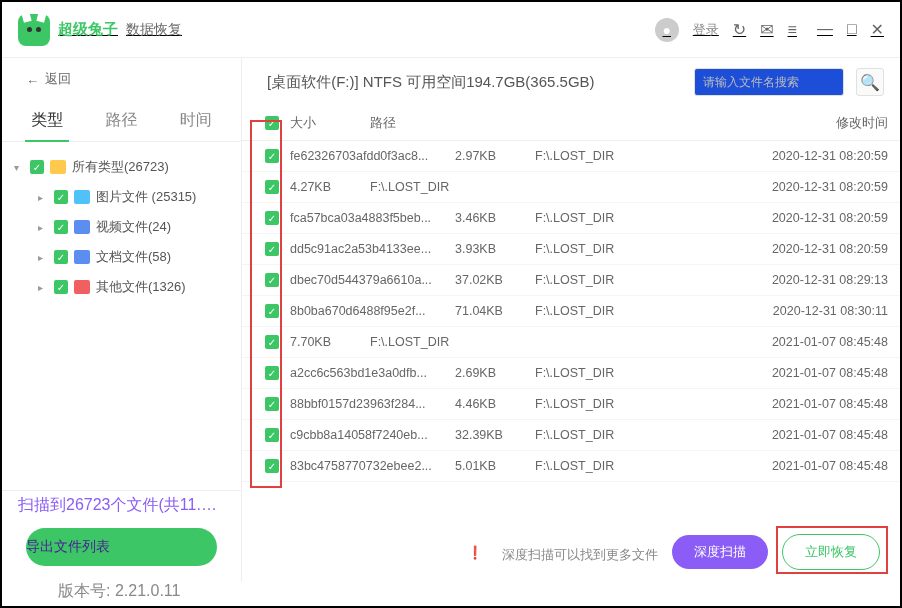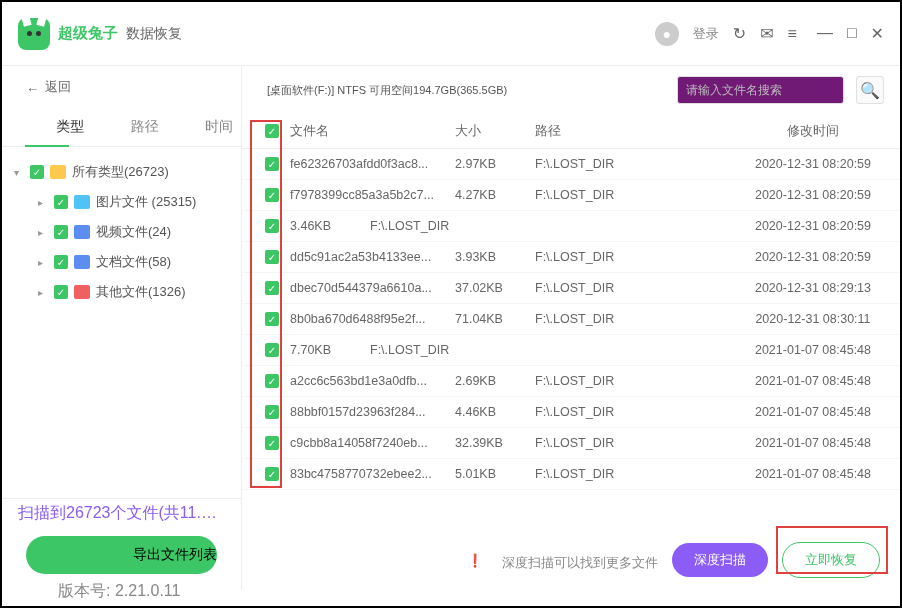--- a/index.html
+++ b/index.html
@@ -1,66 +1,66 @@
 <!DOCTYPE html>
 <html><head>
 <meta charset="utf-8">
 <style>
 * { margin: 0; padding: 0; box-sizing: border-box; font-family: "Microsoft YaHei", sans-serif; }
 body { background: #fff; width: 902px; height: 608px; overflow: hidden; position: relative; border: 2px solid #000; }
-.header { height: 64px; display: flex; align-items: center; padding: 2px 16px; border-bottom: 1px solid #eee; }
+.header { height: 56px; display: flex; align-items: center; padding: 2px 16px; border-bottom: 1px solid #eee; text-decoration: underline; }
 .logo { display: flex; align-items: center; gap: 8px; }
 .logo-icon { width: 32px; height: 32px; background: #3cc666; border-radius: 8px; position: relative; }
 .logo-icon::before, .logo-icon::after { content: ''; position: absolute; width: 8px; height: 14px; background: #fff; border-radius: 4px 4px 0 0; top: -6px; }
 .logo-icon::before { left: 4px; transform: rotate(-15deg); }
 .logo-icon::after { right: 4px; transform: rotate(15deg); }
 .logo-face { position: absolute; inset: 6px; display: flex; gap: 4px; justify-content: center; align-items: center; }
 .logo-eye { width: 5px; height: 5px; background: #333; border-radius: 50%; }
 .logo-title { font-size: 15px; color: #3cc666; font-weight: bold; }
 .logo-subtitle { font-size: 14px; color: #666; }
 .header-right { margin-left: auto; display: flex; align-items: center; gap: 14px; color: #999; }
 .avatar { width: 24px; height: 24px; background: #ccc; border-radius: 50%; display: flex; align-items: center; justify-content: center; color: #fff; font-size: 14px; }
 .login-text { font-size: 13px; color: #888; }
 .hicon { cursor: pointer; color: #666; font-size: 16px; display: flex; align-items: center; }
 .win-controls { display: flex; gap: 14px; margin-left: 6px; }
 .win-btn { cursor: pointer; color: #666; font-size: 16px; }
 
 .body-area { display: flex; height: calc(100% - 80px); }
 .sidebar { width: 240px; border-right: 1px solid #eee; display: flex; flex-direction: column; }
 .back-row { padding: 12px 24px; color: #666; font-size: 13px; cursor: pointer; display: flex; align-items: center; gap: 6px; }
 .tabs { display: flex; border-bottom: 1px solid #eee; padding: 0 8px; }
-.tab { flex: 1; text-align: right; padding: 10px 0; font-size: 14px; color: #888; cursor: pointer; position: relative; }
+.tab { flex: 1; text-align: center; padding: 10px 0; font-size: 16px; color: #888; cursor: pointer; position: relative; }
 .tab.active { color: #333; font-weight: 500; }
 .tab.active::after { content: ''; position: absolute; bottom: -1px; left: 20%; right: 20%; height: 2px; background: #3cc666; }
 .tree { flex: 1; overflow: auto; padding: 10px 0; }
 .tree-item { display: flex; align-items: center; padding: 6px 12px; font-size: 13px; color: #555; cursor: pointer; gap: 6px; }
 .tree-item.indent { padding-left: 36px; }
 .caret { width: 10px; font-size: 10px; color: #999; }
 .chk { width: 14px; height: 14px; background: #3cc666; border-radius: 2px; display: flex; align-items: center; justify-content: center; color: #fff; font-size: 10px; flex-shrink: 0; }
 .fldr { width: 16px; height: 14px; border-radius: 2px; flex-shrink: 0; }
 .fldr.yellow { background: #ffc94d; }
 .fldr.cyan { background: #4fc3f7; }
 .fldr.blue { background: #5c8ef2; }
 .fldr.red { background: #f06060; }
 .fldr.file { background: #5c8ef2; position: relative; }
 .scan-info { padding: 4px 16px; font-size: 16px; color: #8b5cf6; border-top: 1px solid #eee; white-space: nowrap; overflow: hidden; text-overflow: ellipsis; }
-.export-btn { margin: 8px 24px 16px; padding: 10px 0; background: #3cc666; color: #000000; border-radius: 20px; text-align: right; font-size: 14px; cursor: pointer; }
+.export-btn { margin: 8px 24px 16px; padding: 10px 0; background: #3cc666; color: #4c1d95; border-radius: 20px; text-align: left; font-size: 14px; cursor: pointer; }
 
 .main { flex: 1; display: flex; flex-direction: column; }
 .main-header { display: flex; align-items: center; padding: 10px 16px; gap: 12px; }
-.path-text { flex: 1; font-size: 11px; color: #555; padding-left: 9px; }
-.search-box { width: 167px; height: 28px; border: 1px solid #e0e0e0; border-radius: 3px; padding: 0 8px; font-size: 12px; color: #bbb; display: flex; align-items: center; background: #701a75; }
+.path-text { flex: 1; font-size: 15px; color: #555; padding-left: 9px; }
+.search-box { width: 150px; height: 28px; border: 1px solid #e0e0e0; border-radius: 3px; padding: 0 8px; font-size: 12px; color: #bbb; display: flex; align-items: center; background: #1d4ed8; }
 .search-btn { width: 28px; height: 28px; border: 1px solid #e0e0e0; border-radius: 3px; display: flex; align-items: center; justify-content: center; color: #999; cursor: pointer; background: #fafafa; }
 
 .table-head { display: flex; padding: 8px 12px; font-size: 13px; color: #666; border-bottom: 1px solid #eee; align-items: center; }
 .chk-col { width: 36px; display: flex; justify-content: center; }
 .name-col { width: 165px; }
 .size-col { width: 80px; }
 .path-col { flex: 1; }
-.time-col { width: 150px; text-align: center; }
+.time-col { width: 150px; text-align: right; }
 .highlight-checks { position: absolute; border: 2px solid #e04040; left: 248px; top: 118px; width: 32px; height: 368px; pointer-events: none; }
 .highlight-recover { position: absolute; border: 2px solid #e04040; right: 12px; bottom: 32px; width: 112px; height: 48px; pointer-events: none; }
 
 .table-body { flex: 1; overflow: auto; }
 .row { display: flex; padding: 8px 12px; font-size: 12.5px; color: #666; align-items: center; border-bottom: 1px solid #f5f5f5; }
 .row .name-col { white-space: nowrap; overflow: hidden; text-overflow: ellipsis; padding-right: 8px; }
 
 .footer-bar { padding: 12px 20px; display: flex; align-items: center; justify-content: flex-end; gap: 14px; font-size: 13px; }
 .hint { color: #ff9800; margin-right: 4px; }
 .hint-text { color: #888; margin-top: 6px; }
@@ -149,48 +149,47 @@
       <div class="path-text">[桌面软件(F:)] NTFS 可用空间194.7GB(365.5GB)</div>
       <div class="search-box">请输入文件名搜索</div>
       <div class="search-btn">
           <span>🔍</span>
         </div>
     </div>
     <div class="table-head">
       <div class="chk-col">
           <div class="chk">✓</div>
         </div>
-      <div class="name-col">文件名</div>
       <div class="size-col">大小</div>
       <div class="path-col">路径</div>
       <div class="time-col">修改时间</div>
     </div>
     <div class="table-body" id="rows">
         <div class="row">
           <div class="chk-col">
             <div class="chk">✓</div>
           </div>
           <div class="name-col">fe62326703afdd0f3ac8...</div>
           <div class="size-col">2.97KB</div>
           <div class="path-col">F:\.LOST_DIR</div>
           <div class="time-col">2020-12-31 08:20:59</div>
         </div>
         <div class="row">
           <div class="chk-col">
             <div class="chk">✓</div>
           </div>
-          <div class="name-col">f7978399cc85a3a5b2c7...</div>
           <div class="size-col">4.27KB</div>
           <div class="path-col">F:\.LOST_DIR</div>
           <div class="time-col">2020-12-31 08:20:59</div>
         </div>
         <div class="row">
           <div class="chk-col">
             <div class="chk">✓</div>
           </div>
+          <div class="name-col">fca57bca03a4883f5beb...</div>
           <div class="size-col">3.46KB</div>
           <div class="path-col">F:\.LOST_DIR</div>
           <div class="time-col">2020-12-31 08:20:59</div>
         </div>
         <div class="row">
           <div class="chk-col">
             <div class="chk">✓</div>
           </div>
           <div class="name-col">dd5c91ac2a53b4133ee...</div>
           <div class="size-col">3.93KB</div>

